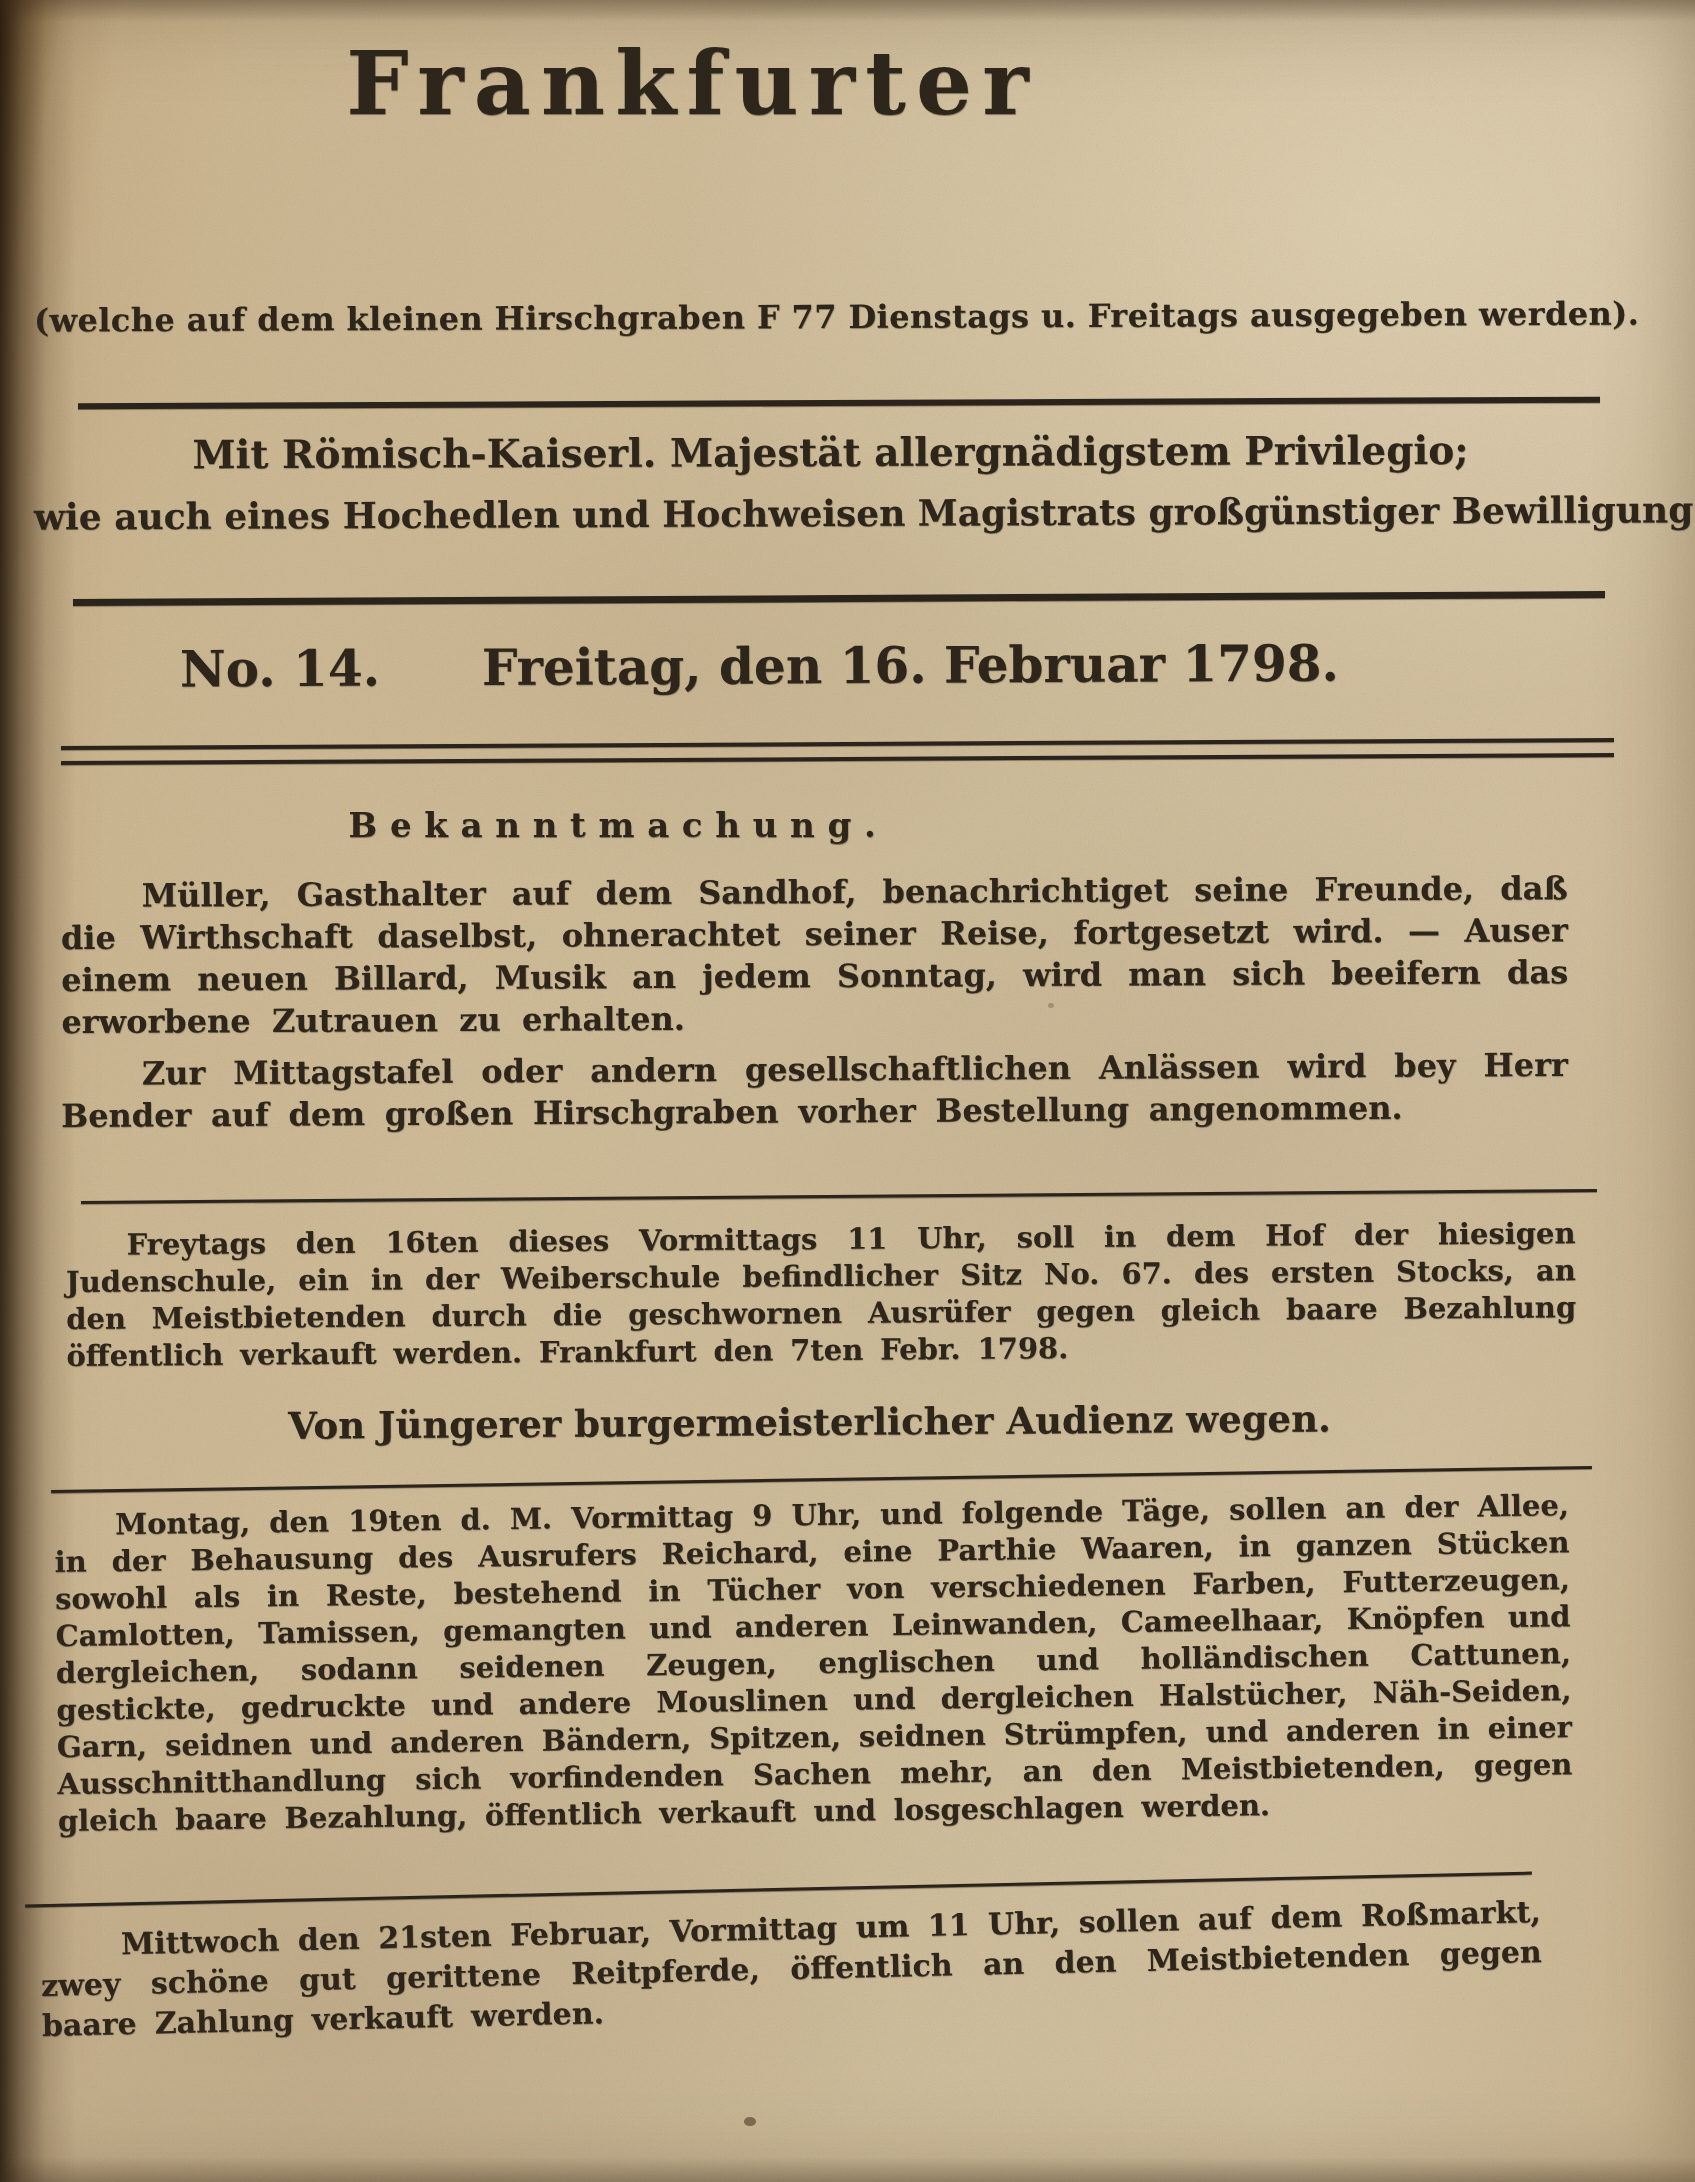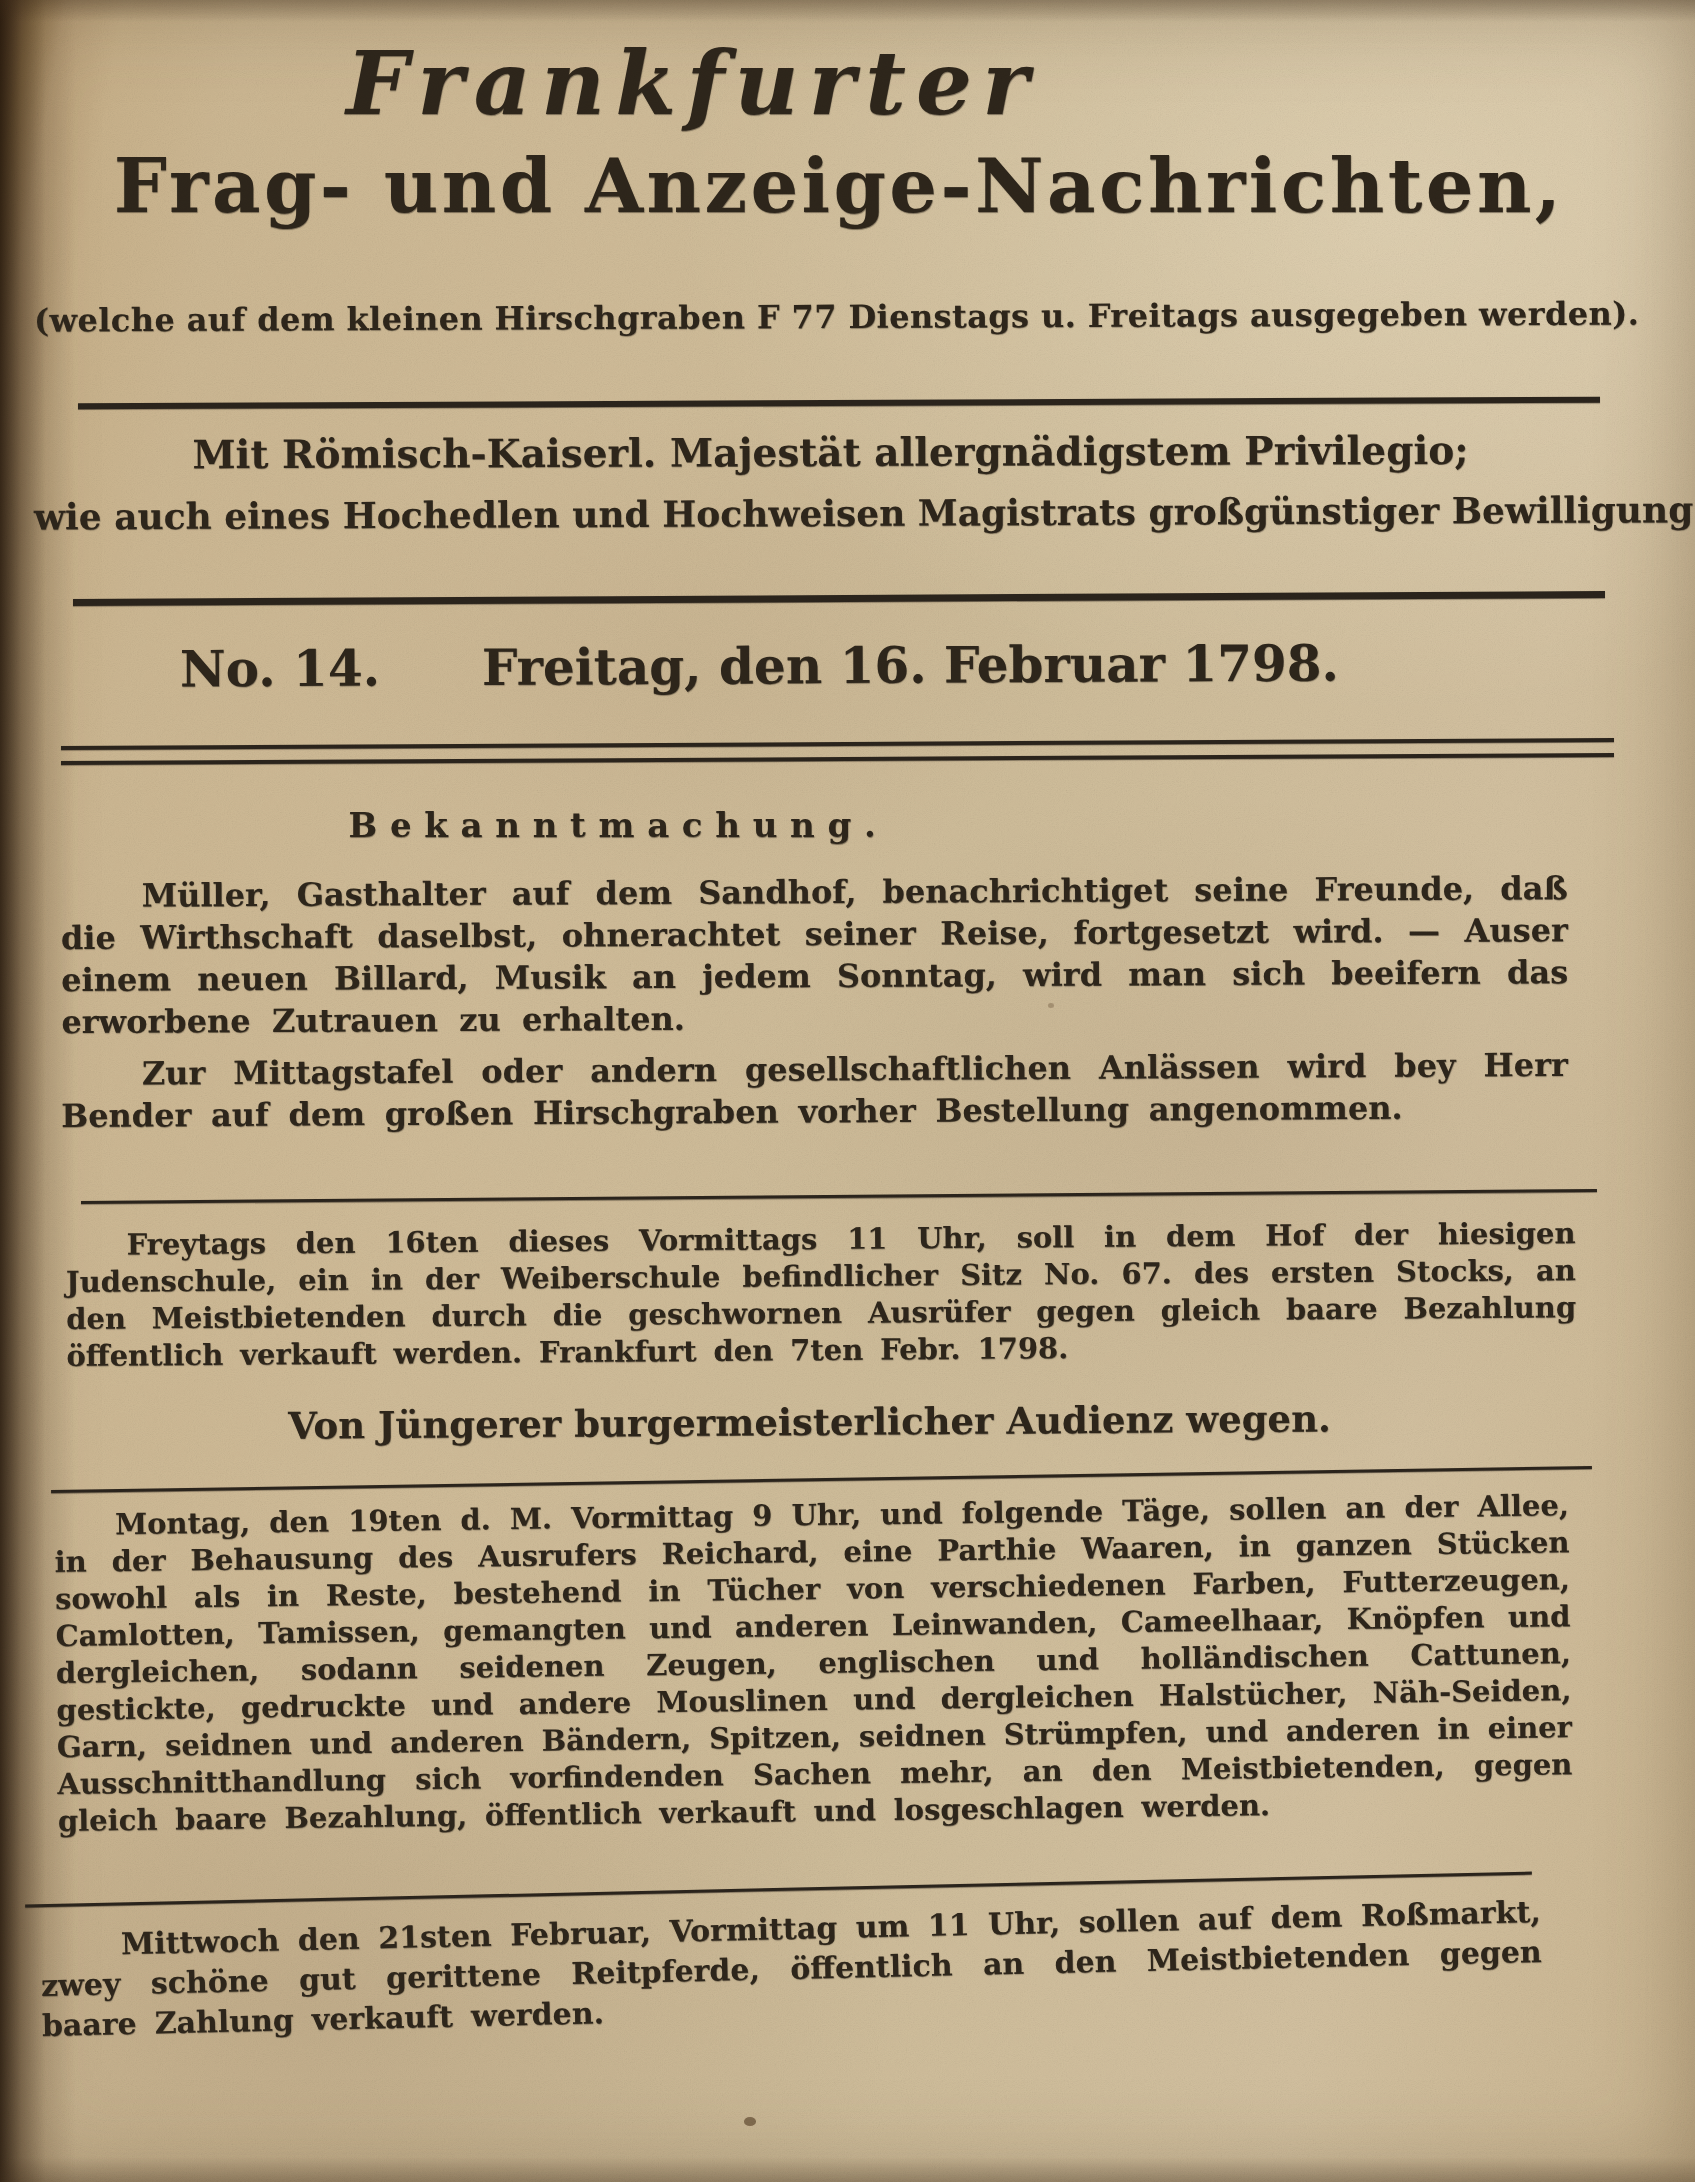--- a/index.html
+++ b/index.html
@@ -25,21 +25,21 @@
     background:linear-gradient(180deg, rgba(60,42,24,0.35), transparent);}
   .edge-bottom{position:absolute;left:0;bottom:0;right:0;height:25.4px;
     background:linear-gradient(0deg, rgba(60,42,24,0.30), transparent);}
   .speck{position:absolute;border-radius:50%;background:rgba(70,45,22,0.55);}
 
   .abs{position:absolute;}
   .center{text-align:center;}
   .ink{color:#2e261b;text-shadow:0.4px 0.7px 0.9px rgba(46,38,27,0.50);}
   .heavy{font-weight:bold;}
 
-  .title1{top:30.5px;left:0;right:310px;font-size:88px;letter-spacing:10.2px;white-space:nowrap;font-style:italic;}
+  .title1{top:30.5px;left:0;right:310px;font-size:88px;letter-spacing:10.2px;white-space:nowrap;}
   .title2{top:142px;left:17px;right:34px;font-size:75px;letter-spacing:3.4px;white-space:nowrap;}
   .subtitle{top:298px;left:34px;right:59px;font-size:32px;letter-spacing:0.4px;white-space:nowrap;transform:rotate(-0.25deg);}
 
   .rule{background:#2b241c;box-shadow:0 0.8px 0.8px rgba(43,36,28,0.5);}
   .rule1{top:400px;left:78px;right:95px;height:6px;transform:rotate(-0.25deg);}
   .priv1{top:429px;left:51px;right:85px;font-size:39px;white-space:nowrap;transform:rotate(-0.2deg);}
   .priv2{top:492px;left:34px;right:68px;font-size:36px;white-space:nowrap;transform:rotate(-0.25deg);}
   .rule2{top:595px;left:73px;right:90px;height:6.8px;transform:rotate(-0.3deg);}
 
   .issuerow{top:636px;left:0;right:0;font-size:50px;display:flex;white-space:nowrap;transform:rotate(-0.3deg);}
@@ -72,21 +72,20 @@
 <body>
 
 <div class="paper">
 
   <div class="binding"></div>
   <div class="edge-top"></div>
   <div class="edge-bottom"></div>
 
   <div class="abs title1 center ink heavy">Frankfurter</div>
 
-  <div class="abs title2 center ink heavy">Frag- und Anzeige-Nachrichten,</div>
 
   <div class="abs subtitle center ink heavy">(welche auf dem kleinen Hirschgraben F 77 Dienstags u. Freitags ausgegeben werden).</div>
 
   <div class="abs rule rule1"></div>
 
   <div class="abs priv1 center ink heavy">Mit Römisch-Kaiserl. Majestät allergnädigstem Privilegio;</div>
 
   <div class="abs priv2 center ink heavy">wie auch eines Hochedlen und Hochweisen Magistrats großgünstiger Bewilligung.</div>
 
   <div class="abs rule rule2"></div>

